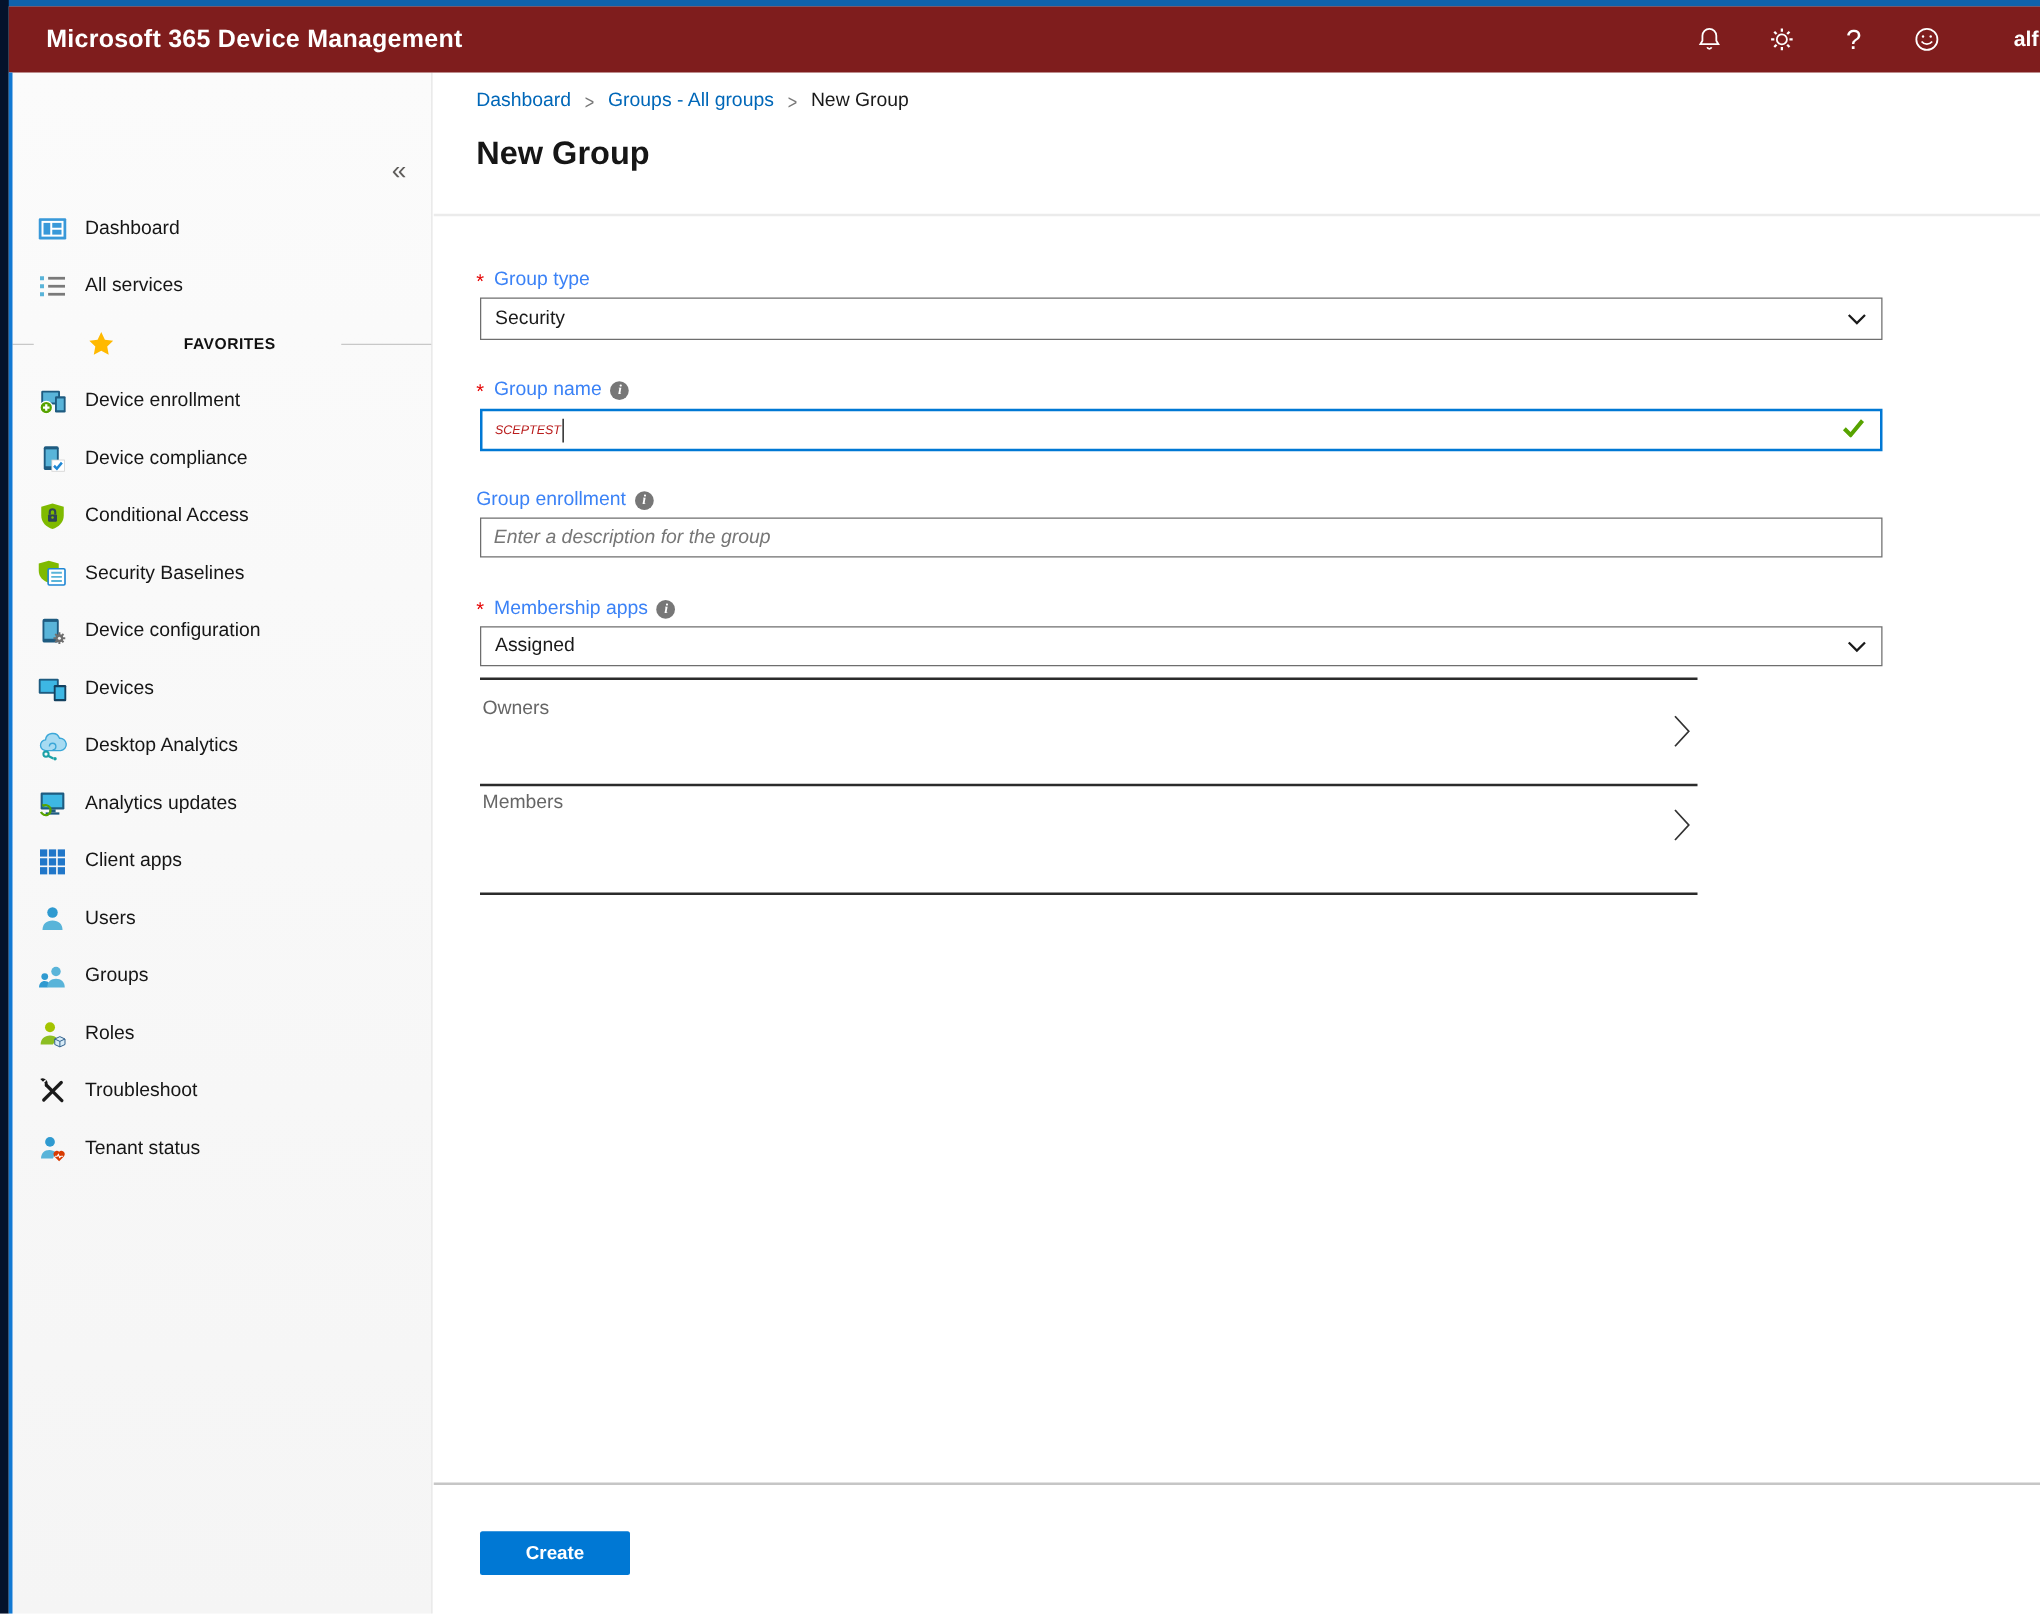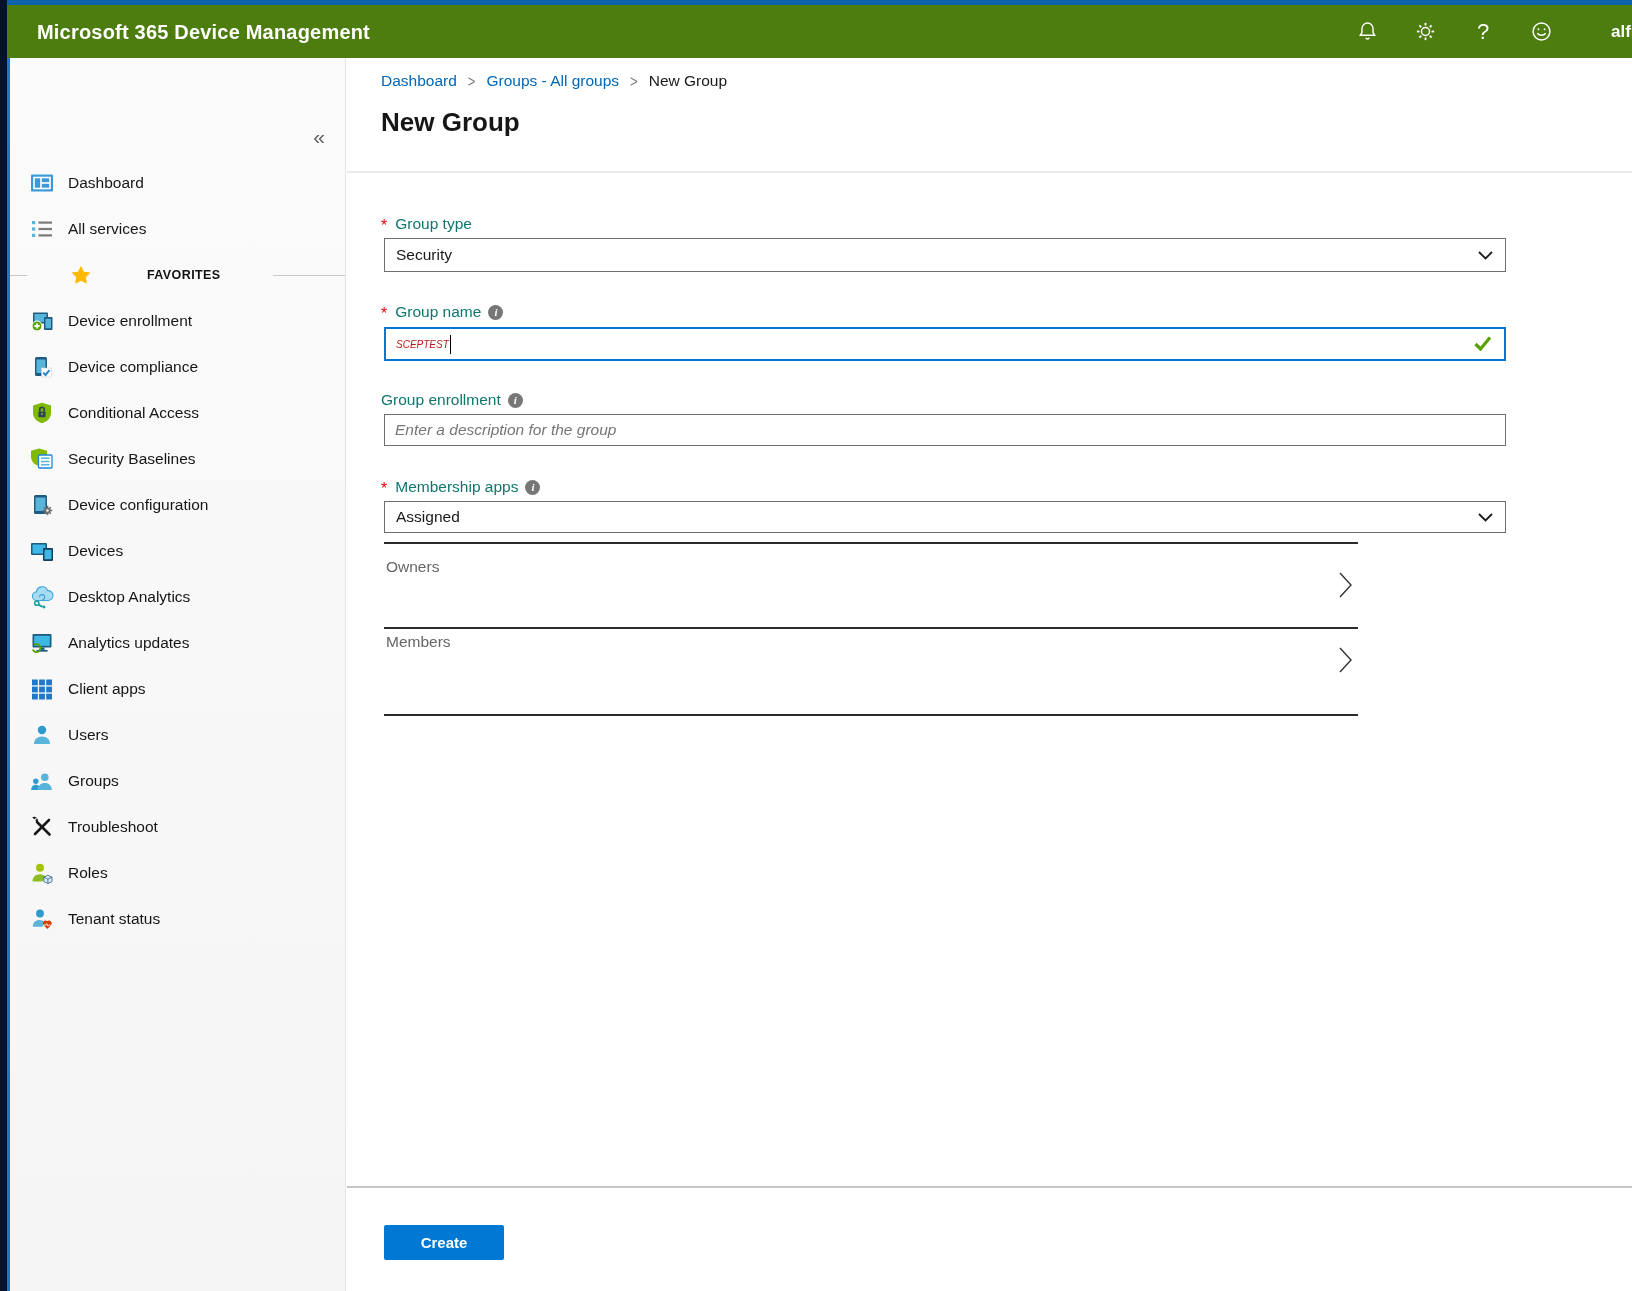--- a/index.html
+++ b/index.html
@@ -7,21 +7,21 @@
   body {
     position:relative; overflow:hidden; background:#fff;
     font-family:"Liberation Sans", sans-serif; color:#1a1a1a;
   }
   
   .top-strip   { position:absolute; top:0; left:0; right:0; height:5px; background:#0f63ac; z-index:6; }
   .left-strip  { position:absolute; top:0; left:0; width:7px; bottom:0; background:#04122b; z-index:6; }
   .left-accent { position:absolute; top:58px; left:7px; width:3px; bottom:0; background:#1279d3; z-index:6; }
 
   
-  .topbar { position:absolute; top:5px; left:7px; right:0; height:53px; background:#4d7c0f; color:#fff; z-index:5; }
+  .topbar { position:absolute; top:5px; left:7px; right:0; height:53px; background:#7f1d1d; color:#fff; z-index:5; }
   .topbar-title { position:absolute; left:30px; top:50%; transform:translateY(-50%);
                   font-size:20px; font-weight:700; letter-spacing:.2px; }
   .tb-icon { position:absolute; top:0; width:56px; height:53px; display:flex; align-items:center;
              justify-content:center; cursor:pointer; }
   .tb-icon svg { width:23px; height:23px; }
   .tb-help { font-size:22px; font-weight:400; }
   .tb-user { position:absolute; top:0; height:53px; left:1591px; right:0; overflow:hidden;
              display:flex; align-items:center; font-size:17px; font-weight:700; white-space:nowrap; cursor:pointer;margin-left:13px; }
 
   
@@ -44,21 +44,21 @@
   .breadcrumb { position:absolute; top:72px; left:381px; display:flex; align-items:center; gap:11px;
                 font-size:15.5px; }
   .crumb-link { color:#0067b8; cursor:pointer; }
   .crumb-sep { color:#777; font-size:13px; transform:scaleY(1.25); }
   .crumb-current { color:#1a1a1a; }
   .page-title { position:absolute; top:107px; left:381px; font-size:26px; font-weight:700; color:#161616; }
   .header-divider { position:absolute; top:171px; left:347px; right:0; height:2px; background:#ebebeb; }
 
   
   .f-label { position:absolute; left:381px; height:20px; display:flex; align-items:center; gap:7px;
-             font-size:15.5px; color:#0f766e; }
+             font-size:15.5px; color:#3b82f6; }
   .f-label.required::before { content:"*"; color:#e50000; font-size:16px; margin-right:1px; transform:translateY(2px); }
   .info-icon { width:15px; height:15px; border-radius:50%; background:#777; color:#fff; flex:none;
                display:flex; align-items:center; justify-content:center; cursor:pointer;
                font-family:"Liberation Serif", serif; font-style:italic; font-size:11px; font-weight:700; }
   .info-icon::after { content:"i"; }
   .field { position:absolute; left:384px; width:1122px; background:#fff; display:flex; align-items:center; }
   .select-box { height:34px; border:1px solid #6e6e6e; padding:0 12px 0 11px; justify-content:space-between;
                 font-size:15.5px; color:#1a1a1a; cursor:pointer; }
   .select-box svg { width:15px; height:9px; flex:none; }
   .input-focused { height:34px; border:2px solid #0078d4; padding:0 12px 0 10px; font-size:10px; color:#b91c1c;font-style:italic; }
@@ -289,38 +289,38 @@
         <circle cx="5.8" cy="12.2" r="2.7" fill="#2f9ad0"></circle>
         <path d="M1.2 21c0-3.1 1.9-5.2 4.6-5.2 1.4 0 2.6.6 3.4 1.5L8 21z" fill="#2f9ad0"></path>
         <circle cx="14.8" cy="8.2" r="3.8" fill="#59b4d9"></circle>
         <path d="M7.8 21c0-4.3 2.9-7 7-7s7 2.7 7 7z" fill="#59b4d9"></path>
       </svg>
       <span>Groups</span>
     </div>
 
     <div class="nav-item">
       <svg viewBox="0 0 24 24">
-        <g stroke="#1a1a1a" stroke-width="2.6" stroke-linecap="round">
-          <line x1="7" y1="7" x2="19.5" y2="19.5"></line>
-          <line x1="19" y1="5" x2="5" y2="19"></line>
-        </g>
-        <path d="M2.2 2.2a4 4 0 0 1 5.4 5.4L5 5z" fill="#1a1a1a"></path>
-        <path d="M3.2 6.5L6.5 3.2" stroke="#fff" stroke-width="1.2"></path>
-      </svg>
-      <span>Troubleshoot</span>
-    </div>
-
-    <div class="nav-item">
-      <svg viewBox="0 0 24 24">
         <circle cx="10" cy="6.8" r="4" fill="#a4c400"></circle>
         <path d="M2.5 20.5c0-4.4 3-7.2 7.5-7.2 2.4 0 4.4.9 5.8 2.4l-3.5 4.8z" fill="#8cbe22"></path>
         <path d="M13.8 16.2l4.1-1.9 4.1 1.9v4.4l-4.1 1.9-4.1-1.9z" fill="#d9ecf7" stroke="#30608c" stroke-width="0.8"></path>
         <path d="M13.8 16.2l4.1 1.9 4.1-1.9M17.9 18.1v4.4" stroke="#30608c" stroke-width="0.8" fill="none"></path>
       </svg>
       <span>Roles</span>
+    </div>
+
+    <div class="nav-item">
+      <svg viewBox="0 0 24 24">
+        <g stroke="#1a1a1a" stroke-width="2.6" stroke-linecap="round">
+          <line x1="7" y1="7" x2="19.5" y2="19.5"></line>
+          <line x1="19" y1="5" x2="5" y2="19"></line>
+        </g>
+        <path d="M2.2 2.2a4 4 0 0 1 5.4 5.4L5 5z" fill="#1a1a1a"></path>
+        <path d="M3.2 6.5L6.5 3.2" stroke="#fff" stroke-width="1.2"></path>
+      </svg>
+      <span>Troubleshoot</span>
     </div>
 
     <div class="nav-item">
       <svg viewBox="0 0 24 24">
         <circle cx="10" cy="6.5" r="3.9" fill="#2f9ad0"></circle>
         <path d="M2.8 19.8c0-4.2 2.7-6.9 6.7-6.9 2 0 3.7.7 4.9 1.9l-2 5z" fill="#59b4d9"></path>
         <path d="M17.3 22l-3.8-3.9a2.7 2.7 0 0 1 3.8-3.8 2.7 2.7 0 0 1 3.8 3.8z" fill="#d83b01"></path>
         <path d="M14 18h1.8l.9-1.4 1 2.4 1-1h1.8" stroke="#fff" stroke-width="0.9" fill="none"></path>
       </svg>
       <span>Tenant status</span>

